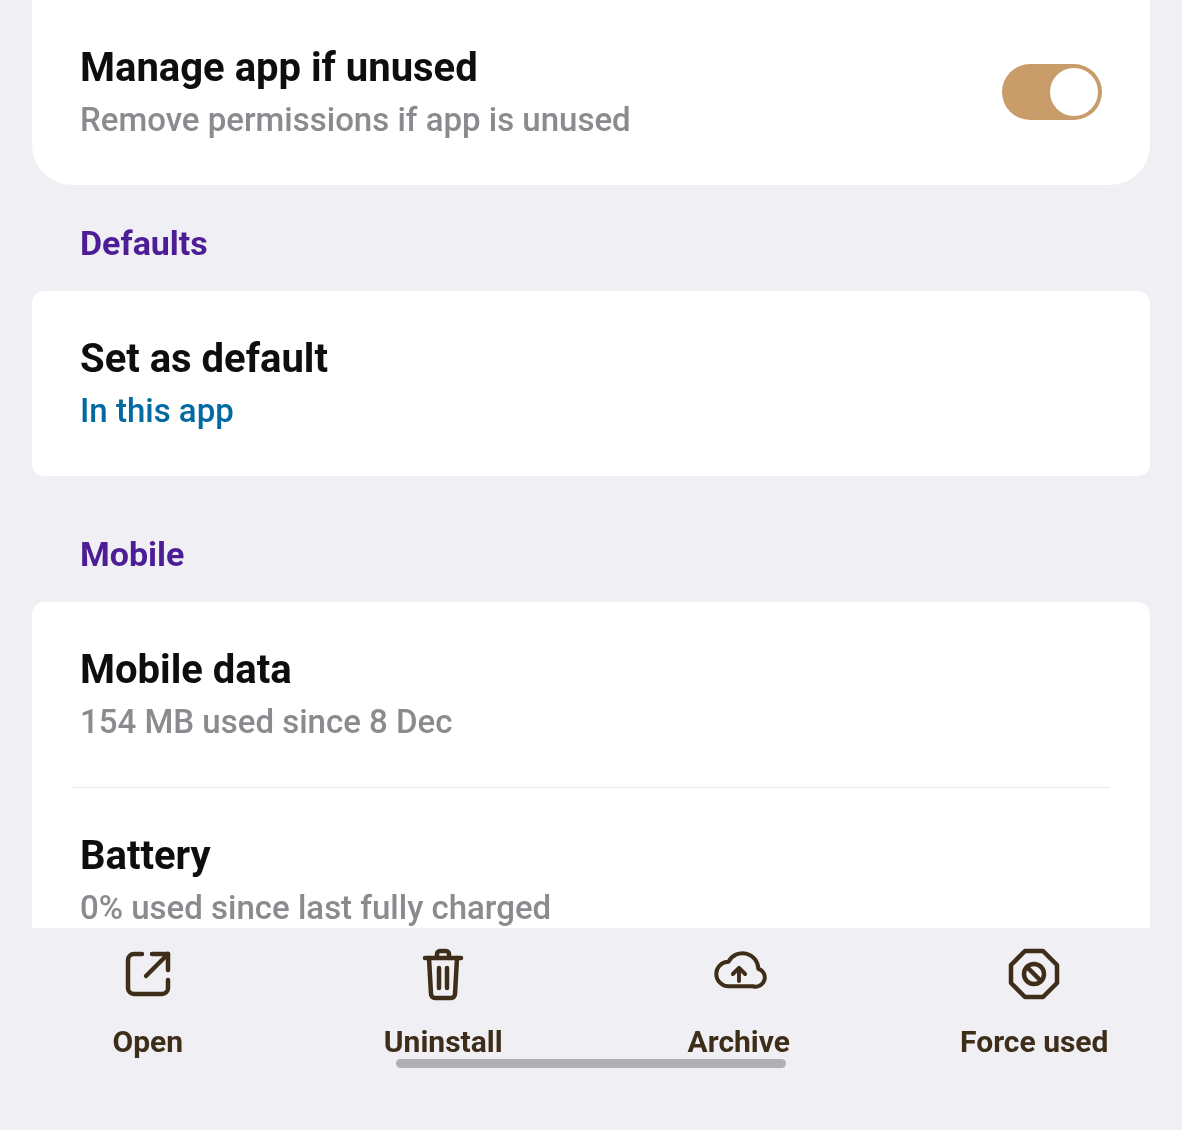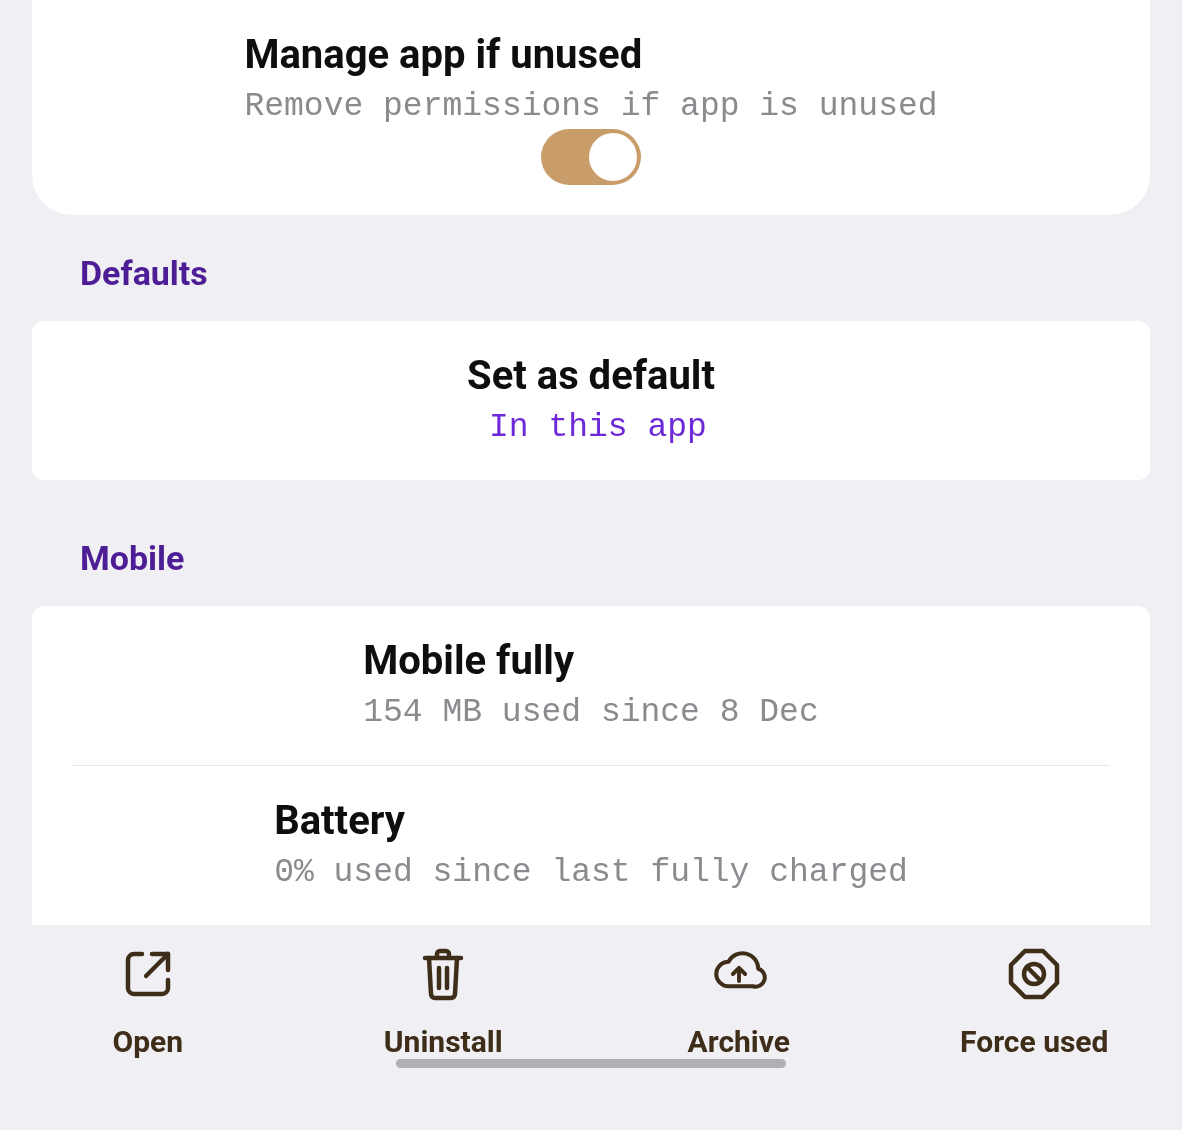--- a/index.html
+++ b/index.html
@@ -27,43 +27,40 @@
     margin-bottom: 20px;
   }
   .card.bottom-cut {
     border-bottom-left-radius: 0;
     border-bottom-right-radius: 0;
     padding-bottom: 0;
   }
   .row {
     display: flex;
     align-items: center;
-    padding: 30px 48px;
-    flex-direction: column;
+    padding: 43px 48px;
   }
   .row-text {
     flex: 1;
   }
   .title {
     font-size: 40px;
     font-weight: 700;
     color: #0e0e0e;
     line-height: 1.25;
   }
   .subtitle {
     font-size: 33px;
     font-weight: 500;
     color: #8a8a8f;
     line-height: 1.3;
     margin-top: 6px;
-    font-family: Liberation Mono, monospace;
   }
   .subtitle.accent {
-    color: #6d28d9;
-    margin-left: 22px;
+    color: #0369a1;
   }
   .section-label {
     font-size: 34px;
     font-weight: 700;
     color: #4c1d95;
     padding: 18px 48px 28px 48px;
   }
   .toggle {
     width: 100px;
     height: 56px;
@@ -158,21 +155,21 @@
         <div class="title">Set as default</div>
         <div class="subtitle accent">In this app</div>
       </div>
     </div>
   </div>
 
   <div class="section-label">Mobile</div>
   <div class="card bottom-cut">
     <div class="row">
       <div class="row-text">
-        <div class="title">Mobile fully</div>
+        <div class="title">Mobile data</div>
         <div class="subtitle">154 MB used since 8 Dec</div>
       </div>
     </div>
     <div class="divider"></div>
     <div class="row">
       <div class="row-text">
         <div class="title">Battery</div>
         <div class="subtitle">0% used since last fully charged</div>
       </div>
     </div>

